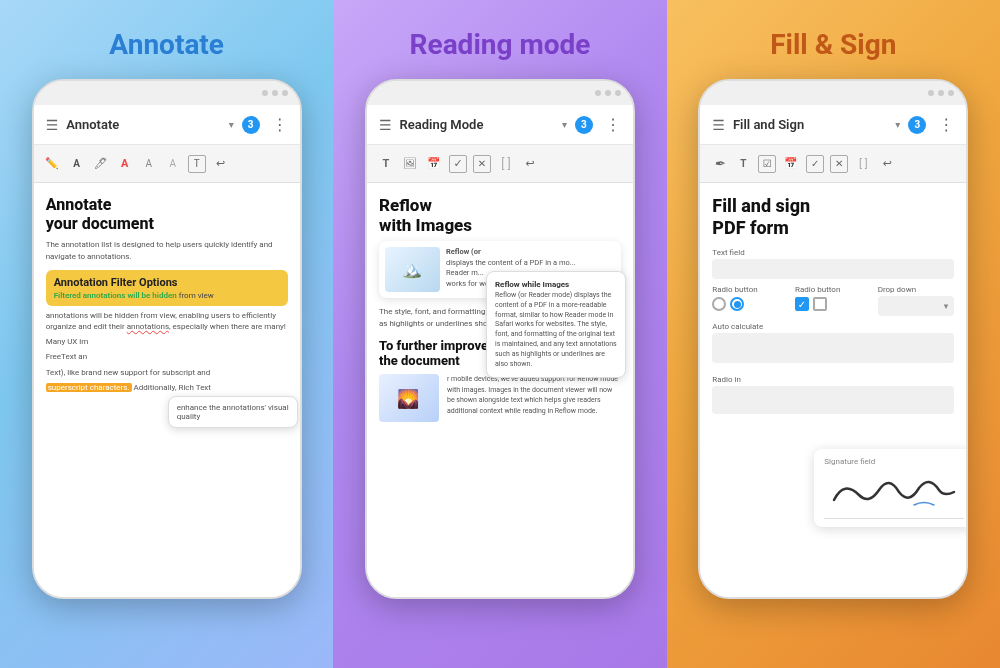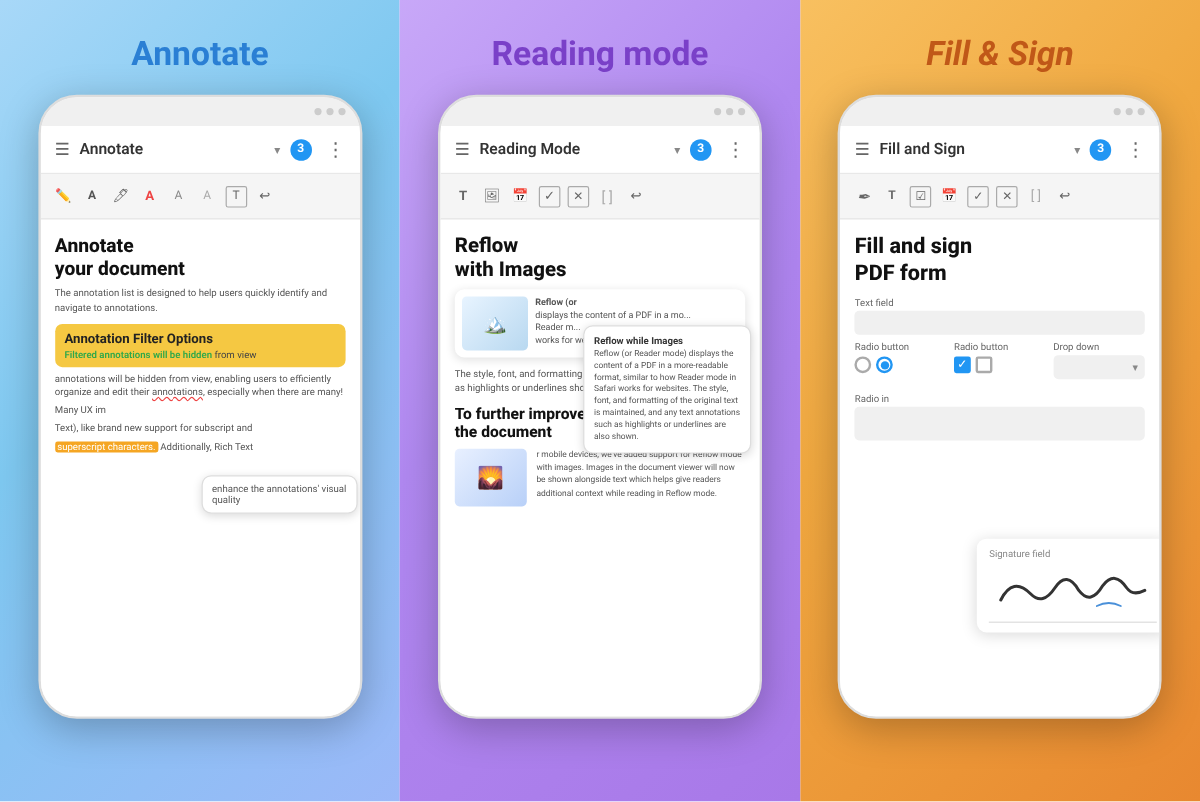--- a/index.html
+++ b/index.html
@@ -35,21 +35,21 @@
 
     .panel-title {
       font-size: 28px;
       font-weight: 700;
       margin-bottom: 18px;
       text-align: center;
     }
 
     .panel-annotate .panel-title { color: #2a7fd4; }
     .panel-reading .panel-title { color: #7a40c8; }
-    .panel-sign .panel-title { color: #c05818; font-style: italic; }
+    .panel-sign .panel-title { color: #c05818; }
 
     
     .phone {
       width: 270px;
       height: 520px;
       background: #f8f8f8;
       border-radius: 32px;
       box-shadow: 0 8px 32px rgba(0,0,0,0.25);
       overflow: hidden;
       position: relative;
@@ -500,20 +500,21 @@
 
       <div class="doc-body-2">annotations will be hidden from view, enabling users to efficiently organize and edit their <span class="underline-red">annotations</span>, especially when there are many!</div>
 
       <div style="position:relative;">
         <div class="doc-body-2">Many UX im</div>
         <div class="tooltip-box">
           <span>enhance the annotations' visual quality</span>
         </div>
       </div>
 
+      <div class="doc-body-2" style="margin-top:2px;">FreeText an</div>
       <div class="doc-body-2">Text), like brand new support for subscript and</div>
       <div class="doc-body-2">
         <span class="highlight-orange">superscript characters.</span> Additionally, Rich Text
       </div>
     </div>
 
     <div class="phone-bottom-bar">
       
       
       
@@ -646,20 +647,24 @@
         </div>
         <div class="form-col">
           <div class="form-label">Drop down</div>
           <div class="dropdown-field">
             <span>▾</span>
           </div>
         </div>
       </div>
 
       <div class="form-row">
+        <div class="form-col">
+          <div class="form-label">Auto calculate</div>
+          <div class="form-field" style="height:30px;"></div>
+        </div>
       </div>
 
       <div class="form-label">Radio in</div>
       <div class="form-field" style="height:28px;"></div>
 
       <div class="signature-card">
         <div class="signature-card-title">Signature field</div>
         <div class="signature-scribble">
           <svg width="140" height="40" viewBox="0 0 140 40">
             <path d="M10,30 Q20,10 35,25 Q45,35 55,20 Q65,5 75,22 Q85,35 95,18 Q105,5 115,20 Q120,27 130,22" fill="none" stroke="#333" stroke-width="2.5" stroke-linecap="round"></path>

